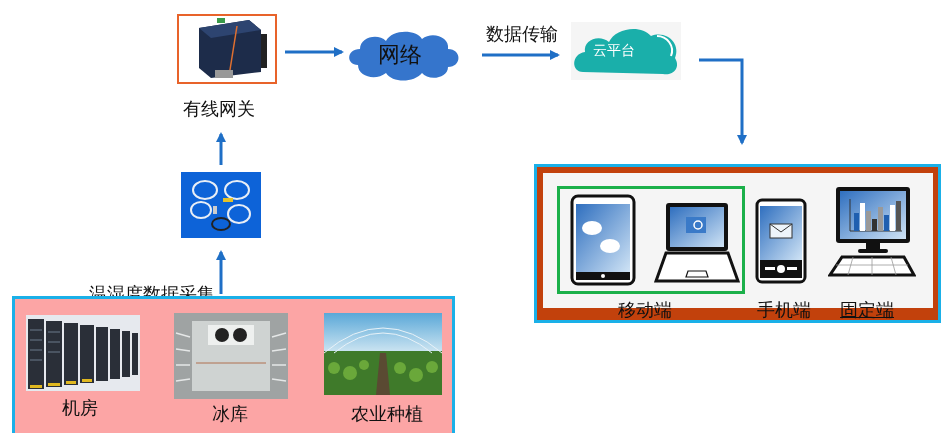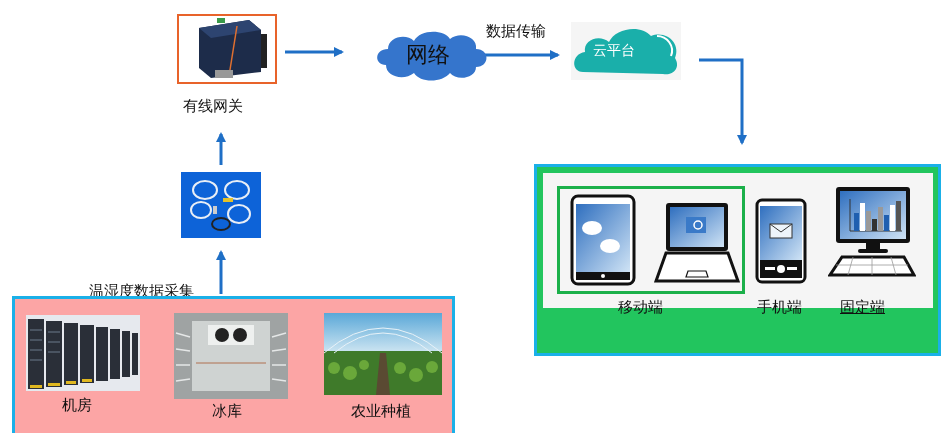--- a/index.html
+++ b/index.html
@@ -1,30 +1,30 @@
 <!DOCTYPE html>
 <html><head>
 <meta charset="utf-8">
 <style>
   html, body { margin:0; padding:0; background:#ffffff; }
   body { width:945px; height:433px; position:relative; overflow:hidden;
          font-family:"DejaVu Sans", "Liberation Sans", sans-serif; color:#111; }
   .abs { position:absolute; }
-  .label { position:absolute; font-size:15px; color:#111; white-space:nowrap; }
+  .label { position:absolute; font-size:18px; color:#111; white-space:nowrap; }
   svg { display:block; }
 
   
   #gateway-box { left:177px; top:14px; width:100px; height:70px; border:2px solid #e8632a; background:#fff; box-sizing:border-box; }
   
   #sensor-box { left:181px; top:172px; width:80px; height:66px; background:#0d63d8; }
   
   #source-panel { left:12px; top:296px; width:443px; height:162px; border:3px solid #1ab0e8; box-sizing:border-box; background:#fca5a5; }
   .src-img { position:absolute; top:16px; }
   
-  #terminal-panel { left:534px; top:164px; width:407px; height:192px; border:3px solid #1ab0e8; box-sizing:border-box; background:#22c55e; }
+  #terminal-panel { left:534px; top:164px; width:407px; height:159px; border:3px solid #1ab0e8; box-sizing:border-box; background:#c2410c; }
   #terminal-inner { position:absolute; left:6px; top:6px; width:390px; height:135px; background:#f5f5f5; }
   #mobile-group { position:absolute; left:14px; top:13px; width:188px; height:108px; border:3px solid #1bb04a; box-sizing:border-box; }
 </style>
 </head>
 <body>
 
 <svg class="abs" style="left:0;top:0;" width="945" height="433">
   <defs>
     <marker id="ah" markerWidth="10" markerHeight="10" refX="8" refY="5" orient="auto" markerUnits="userSpaceOnUse">
       <path d="M0,0 L10,5 L0,10 z" fill="#1f6fc6"></path>
@@ -47,21 +47,21 @@
     <polygon points="20,12 70,4 82,14 82,56 32,62 20,52" fill="#1d2c4a"></polygon>
     <polygon points="20,12 70,4 82,14 32,22" fill="#2d4470"></polygon>
     <rect x="82" y="18" width="6" height="34" fill="#222"></rect>
     <line x1="58" y1="10" x2="50" y2="60" stroke="#e07030" stroke-width="1.5"></line>
     <rect x="38" y="2" width="8" height="5" fill="#3a9a4a"></rect>
     <rect x="36" y="54" width="18" height="8" fill="#999"></rect>
   </svg>
 </div>
 <div class="label" style="left:183px;top:97px;">有线网关</div>
 
-<div class="abs" style="left:372px;top:27px;">
+<div class="abs" style="left:344px;top:27px;">
   <svg width="120" height="56" viewBox="0 0 120 56">
     <path d="M14,38 C2,38 2,22 16,22 C16,10 34,6 42,14 C48,2 72,2 78,12 C88,4 106,10 104,22 C118,22 118,40 104,40 C104,52 84,54 78,46 C70,56 48,56 42,46 C32,54 14,50 14,38 z" fill="#3575cc"></path>
   </svg>
   <div class="label" style="left:34px;top:13px;font-size:22px;">网络</div>
 </div>
 
 <div class="label" style="left:486px;top:22px;">数据传输</div>
 
 <div class="abs" style="left:571px;top:22px;width:110px;height:58px;background:#f5f5f5;">
   <svg width="110" height="58" viewBox="0 0 110 58">

